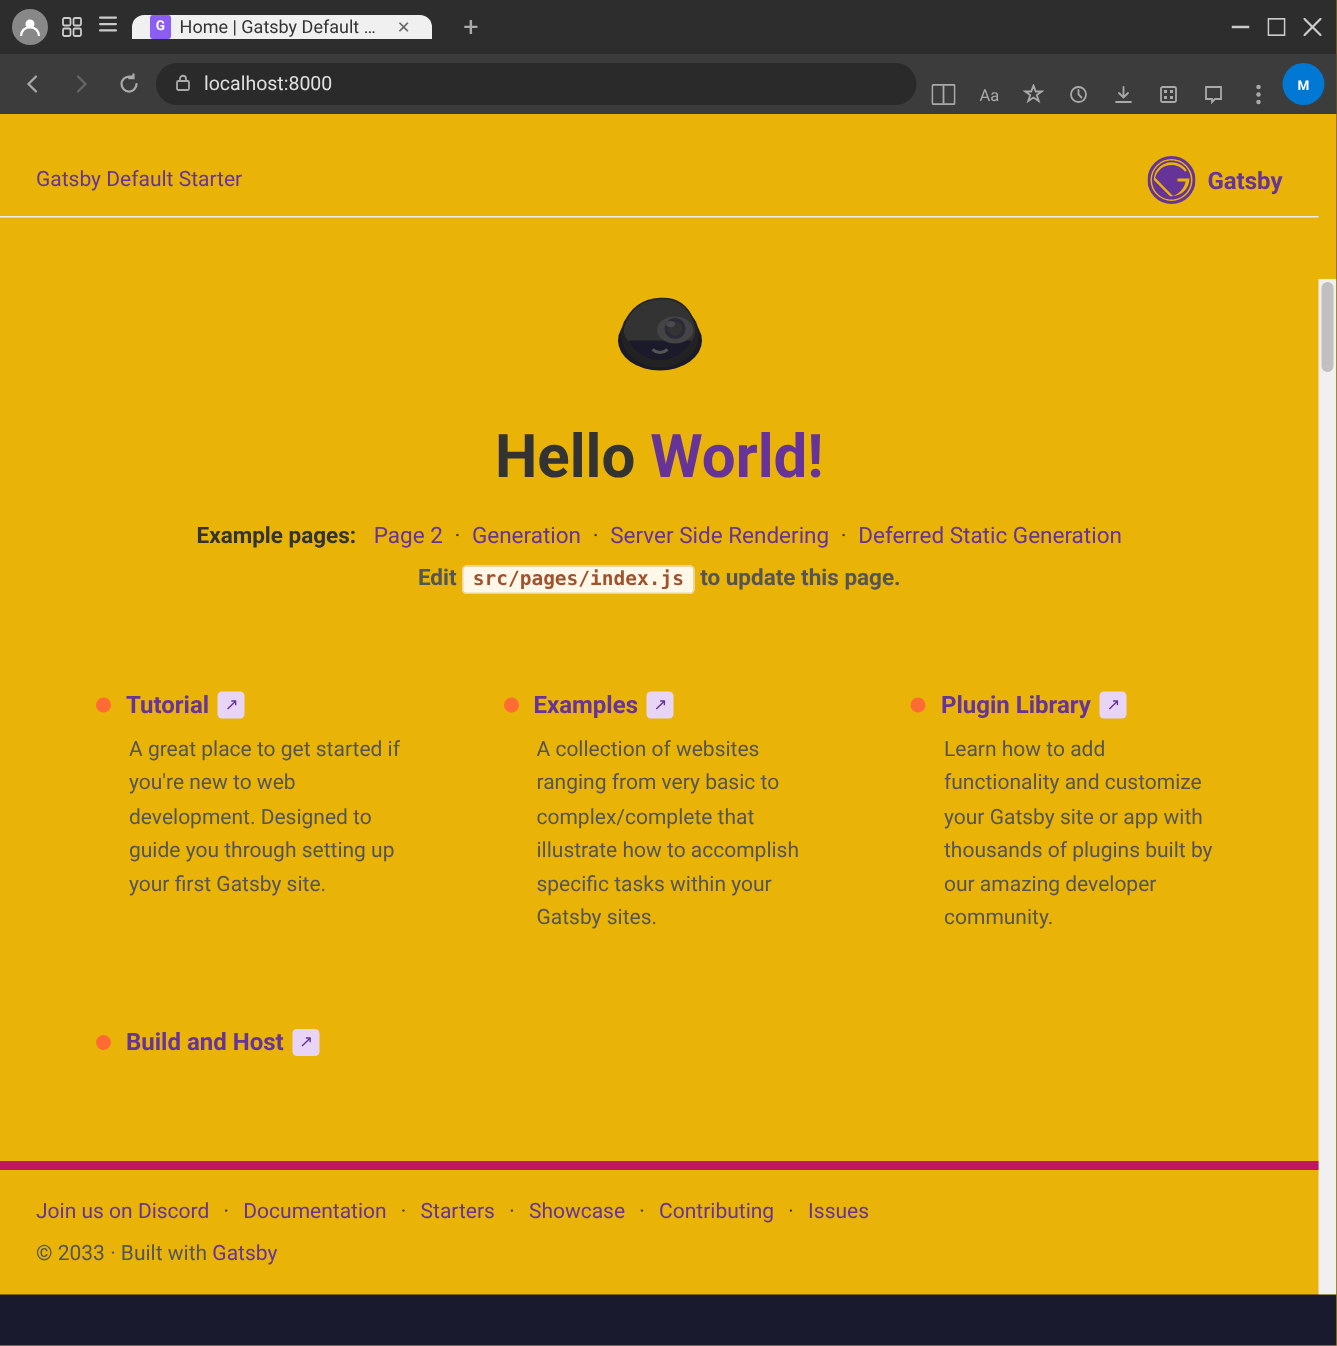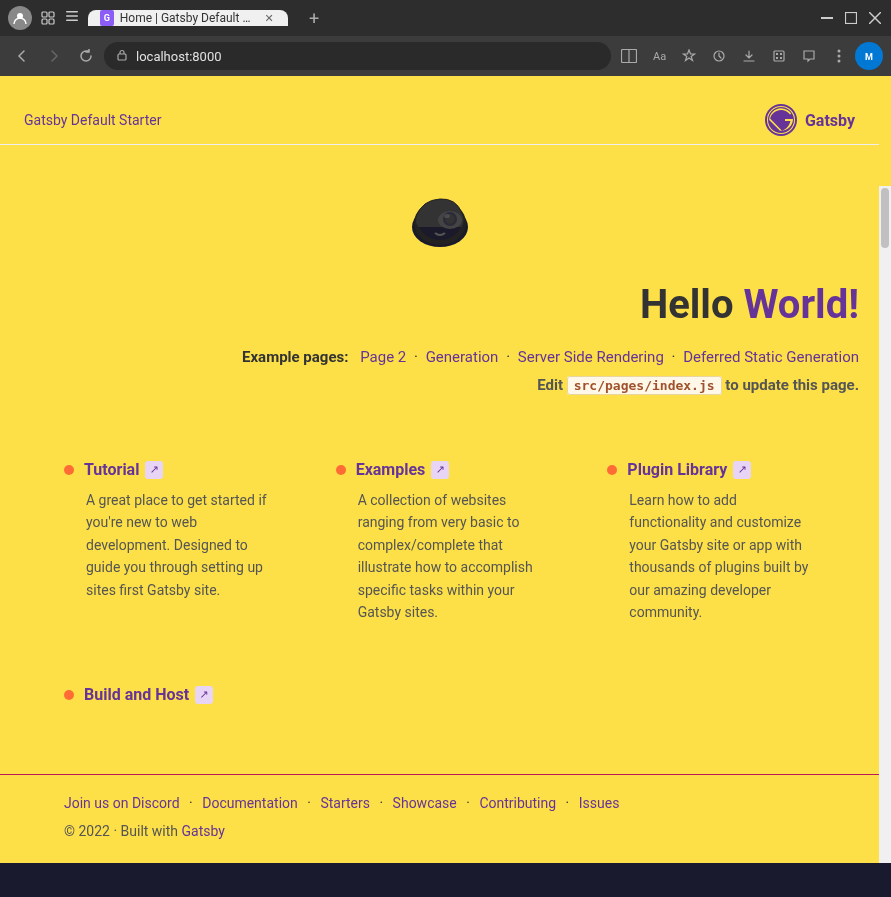--- a/index.html
+++ b/index.html
@@ -151,21 +151,21 @@
 
     .toolbar-actions {
       display: flex;
       gap: 2px;
     }
 
     .toolbar-icon {
       width: 28px;
       height: 28px;
       display: flex;
-      align-items: center;
+      align-items: flex-end;
       justify-content: center;
       color: #aaa;
       font-size: 14px;
       cursor: pointer;
       border-radius: 4px;
     }
 
     .edge-btn {
       width: 28px;
       height: 28px;
@@ -197,21 +197,21 @@
       margin: 2px auto;
       position: relative;
       top: 0;
     }
 
     
     .page-wrapper {
       position: relative;
       width: 100%;
       height: calc(897px - 110px);
-      background: #fde047;
+      background: #eab308;
       overflow: hidden;
     }
 
     .page-content {
       width: calc(100% - 12px);
       height: 100%;
       overflow-y: auto;
       padding: 20px 0;
     }
 
@@ -239,21 +239,21 @@
       font-weight: bold;
     }
 
     .gatsby-logo-icon {
       width: 32px;
       height: 32px;
     }
 
     
     .hero {
-      text-align: right;
+      text-align: center;
       padding: 40px 20px 20px;
     }
 
     .hero-icon {
       width: 80px;
       height: 80px;
       margin: 0 auto 16px;
     }
 
     .hero-title {
@@ -352,22 +352,22 @@
 
     .card-desc {
       font-size: 14px;
       color: #555;
       line-height: 1.6;
       padding-left: 22px;
     }
 
     
     .page-footer {
-      padding: 20px 64px;
-      border-top: 1px solid #be185d;
+      padding: 20px 24px;
+      border-top: 6px solid #be185d;
     }
 
     .footer-links {
       font-size: 14px;
       margin-bottom: 12px;
     }
 
     .footer-links a {
       color: #663399;
       text-decoration: none;
@@ -585,21 +585,21 @@
     </section>
 
     <div class="cards-grid">
 
       <div class="card">
         <div class="card-header">
           <span class="card-bullet"></span>
           <a href="#" class="card-link">Tutorial</a>
           <span class="external-icon">↗</span>
         </div>
-        <p class="card-desc">A great place to get started if you're new to web development. Designed to guide you through setting up sites first Gatsby site.</p>
+        <p class="card-desc">A great place to get started if you're new to web development. Designed to guide you through setting up your first Gatsby site.</p>
       </div>
 
       <div class="card">
         <div class="card-header">
           <span class="card-bullet"></span>
           <a href="#" class="card-link">Examples</a>
           <span class="external-icon">↗</span>
         </div>
         <p class="card-desc">A collection of websites ranging from very basic to complex/complete that illustrate how to accomplish specific tasks within your Gatsby sites.</p>
       </div>
@@ -631,21 +631,21 @@
         <span class="footer-sep">·</span>
         <a href="#">Starters</a>
         <span class="footer-sep">·</span>
         <a href="#">Showcase</a>
         <span class="footer-sep">·</span>
         <a href="#">Contributing</a>
         <span class="footer-sep">·</span>
         <a href="#">Issues</a>
       </div>
       <div class="footer-copy">
-        <span>© 2022 · Built with</span>
+        <span>© 2033 · Built with</span>
         <a href="#"> <span>Gatsby</span></a>
       </div>
     </footer>
 
   </div>
 
   <div class="scroll-track">
     <div class="scroll-thumb"></div>
   </div>
 </div>

